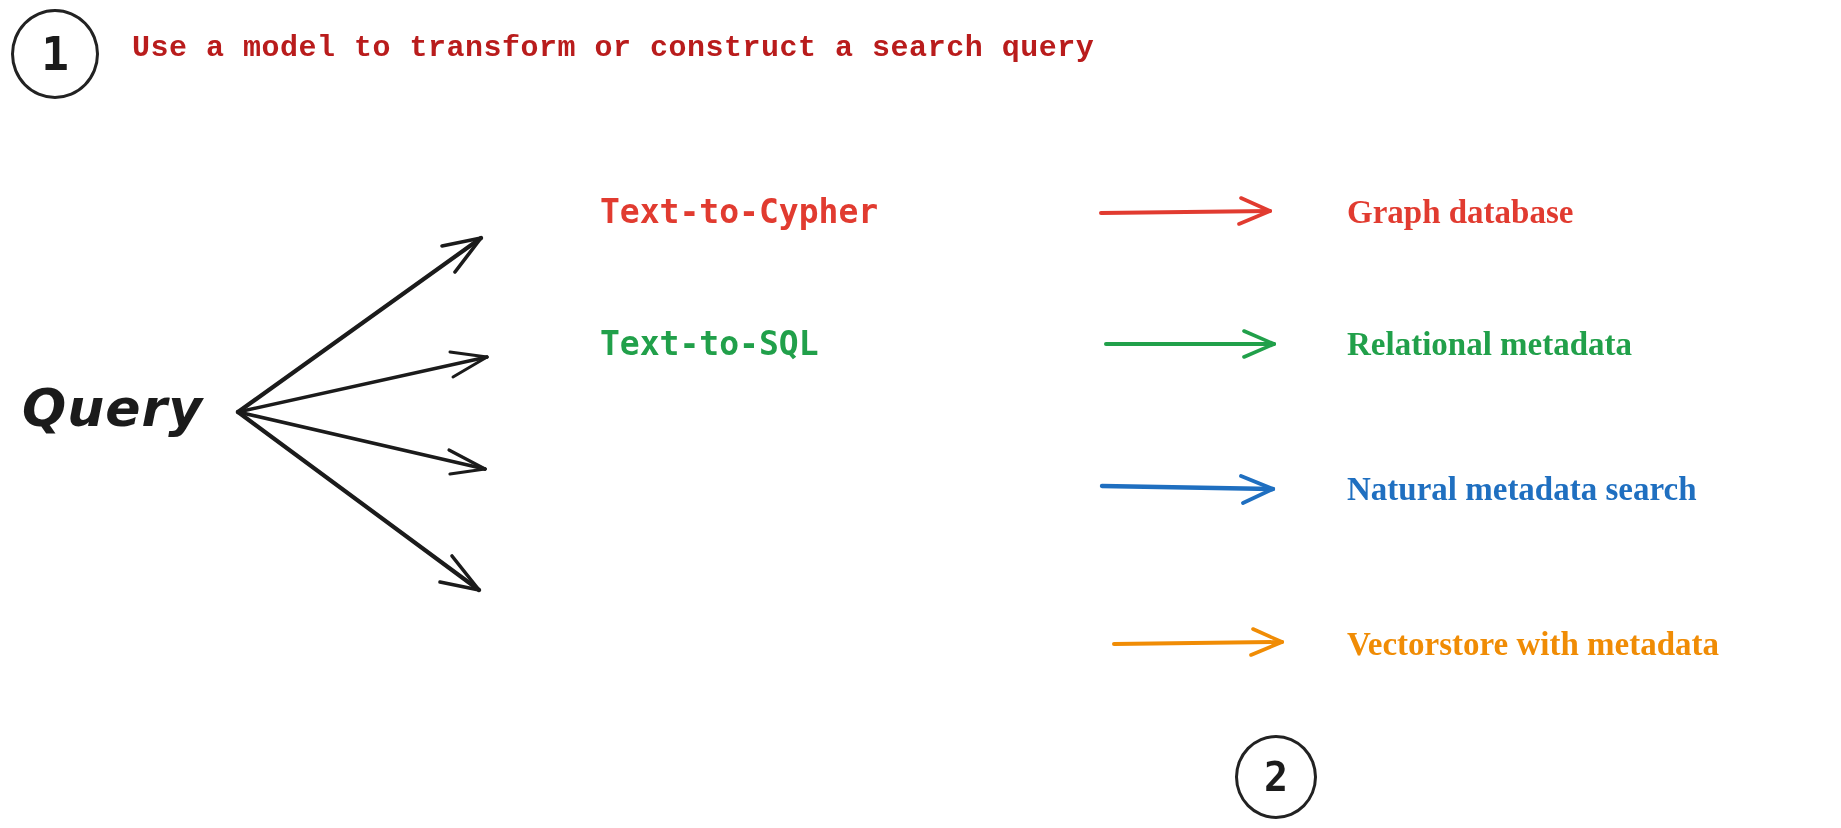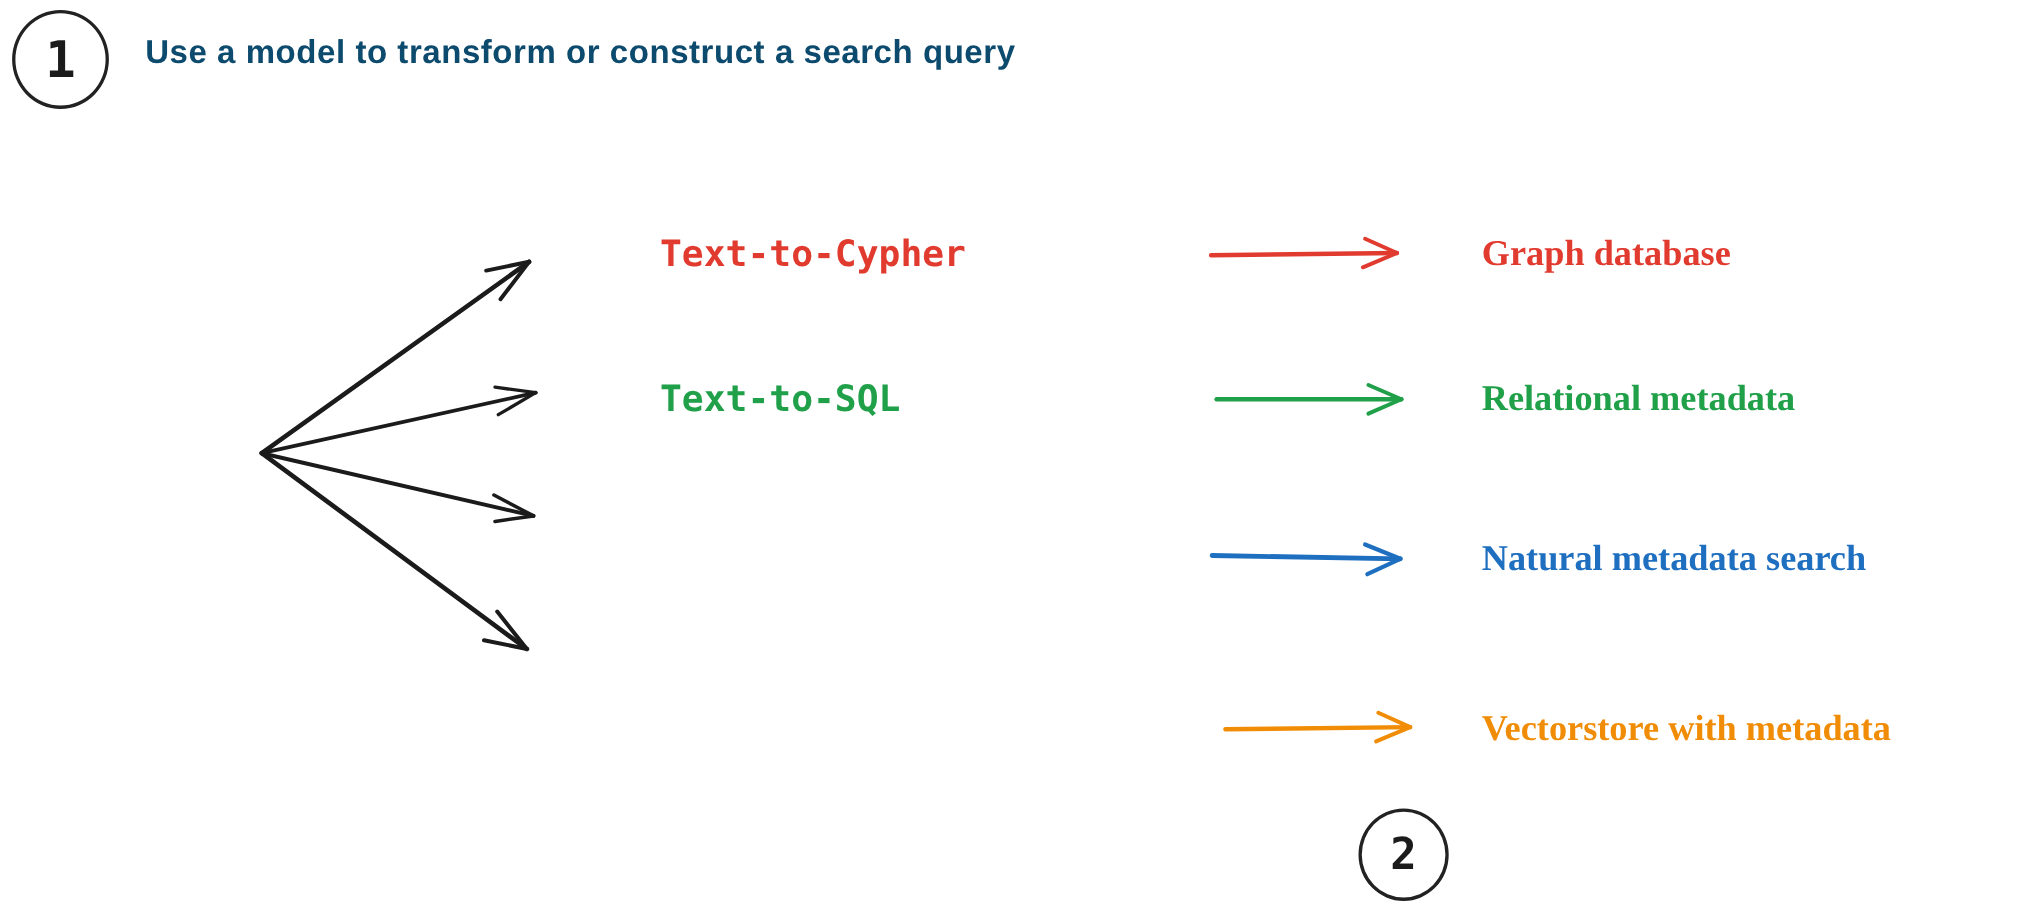--- a/index.html
+++ b/index.html
@@ -48,22 +48,22 @@
   #step-2-badge {
     left: 1235px;
     top: 735px;
     width: 82px;
     height: 84px;
     font-size: 40px;
   }
 
   .step-caption {
     position: absolute;
-    color: #0c4a6e;
-    font-family: Liberation Sans, sans-serif;
+    color: #b91c1c;
+    font-family: Liberation Mono, monospace;
     font-weight: 700;
     white-space: nowrap;
     user-select: none;
   }
   #step-1-caption {
     left: 132px;
     top: 31px;
     font-size: 30px;
     letter-spacing: 0.5px;
   }
@@ -97,21 +97,20 @@
     top: 0;
   }
 
   
   .row {
     position: absolute;
     left: 0;
     width: 1663px;
     height: 60px;
     display: block;
-    margin-top: 19px;
   }
   .row-technique {
     position: absolute;
     left: 600px;
     top: 0;
     font-family: "DejaVu Sans Mono", "Liberation Mono", monospace;
     font-size: 33px;
     font-weight: 700;
     white-space: nowrap;
     line-height: 44px;
@@ -137,20 +136,21 @@
 </head>
 <body>
 
 <div class="canvas">
 
   <div class="step-badge" id="step-1-badge">
     <span>1</span>
   </div>
   <div class="step-caption" id="step-1-caption">Use a model to transform or construct a search query</div>
 
+  <div id="query-label">Query</div>
 
   <svg id="fan-arrows" width="1841" height="828" aria-hidden="true">
     <g stroke="#1b1b1b" fill="none" stroke-linecap="round" stroke-linejoin="round">
 
       <g>
         <path d="M238,412 L481,238" stroke-width="4.2"></path>
         <path d="M481,238 L442,246" stroke-width="3.6"></path>
         <path d="M481,238 L455,272" stroke-width="3.6"></path>
       </g>
 

